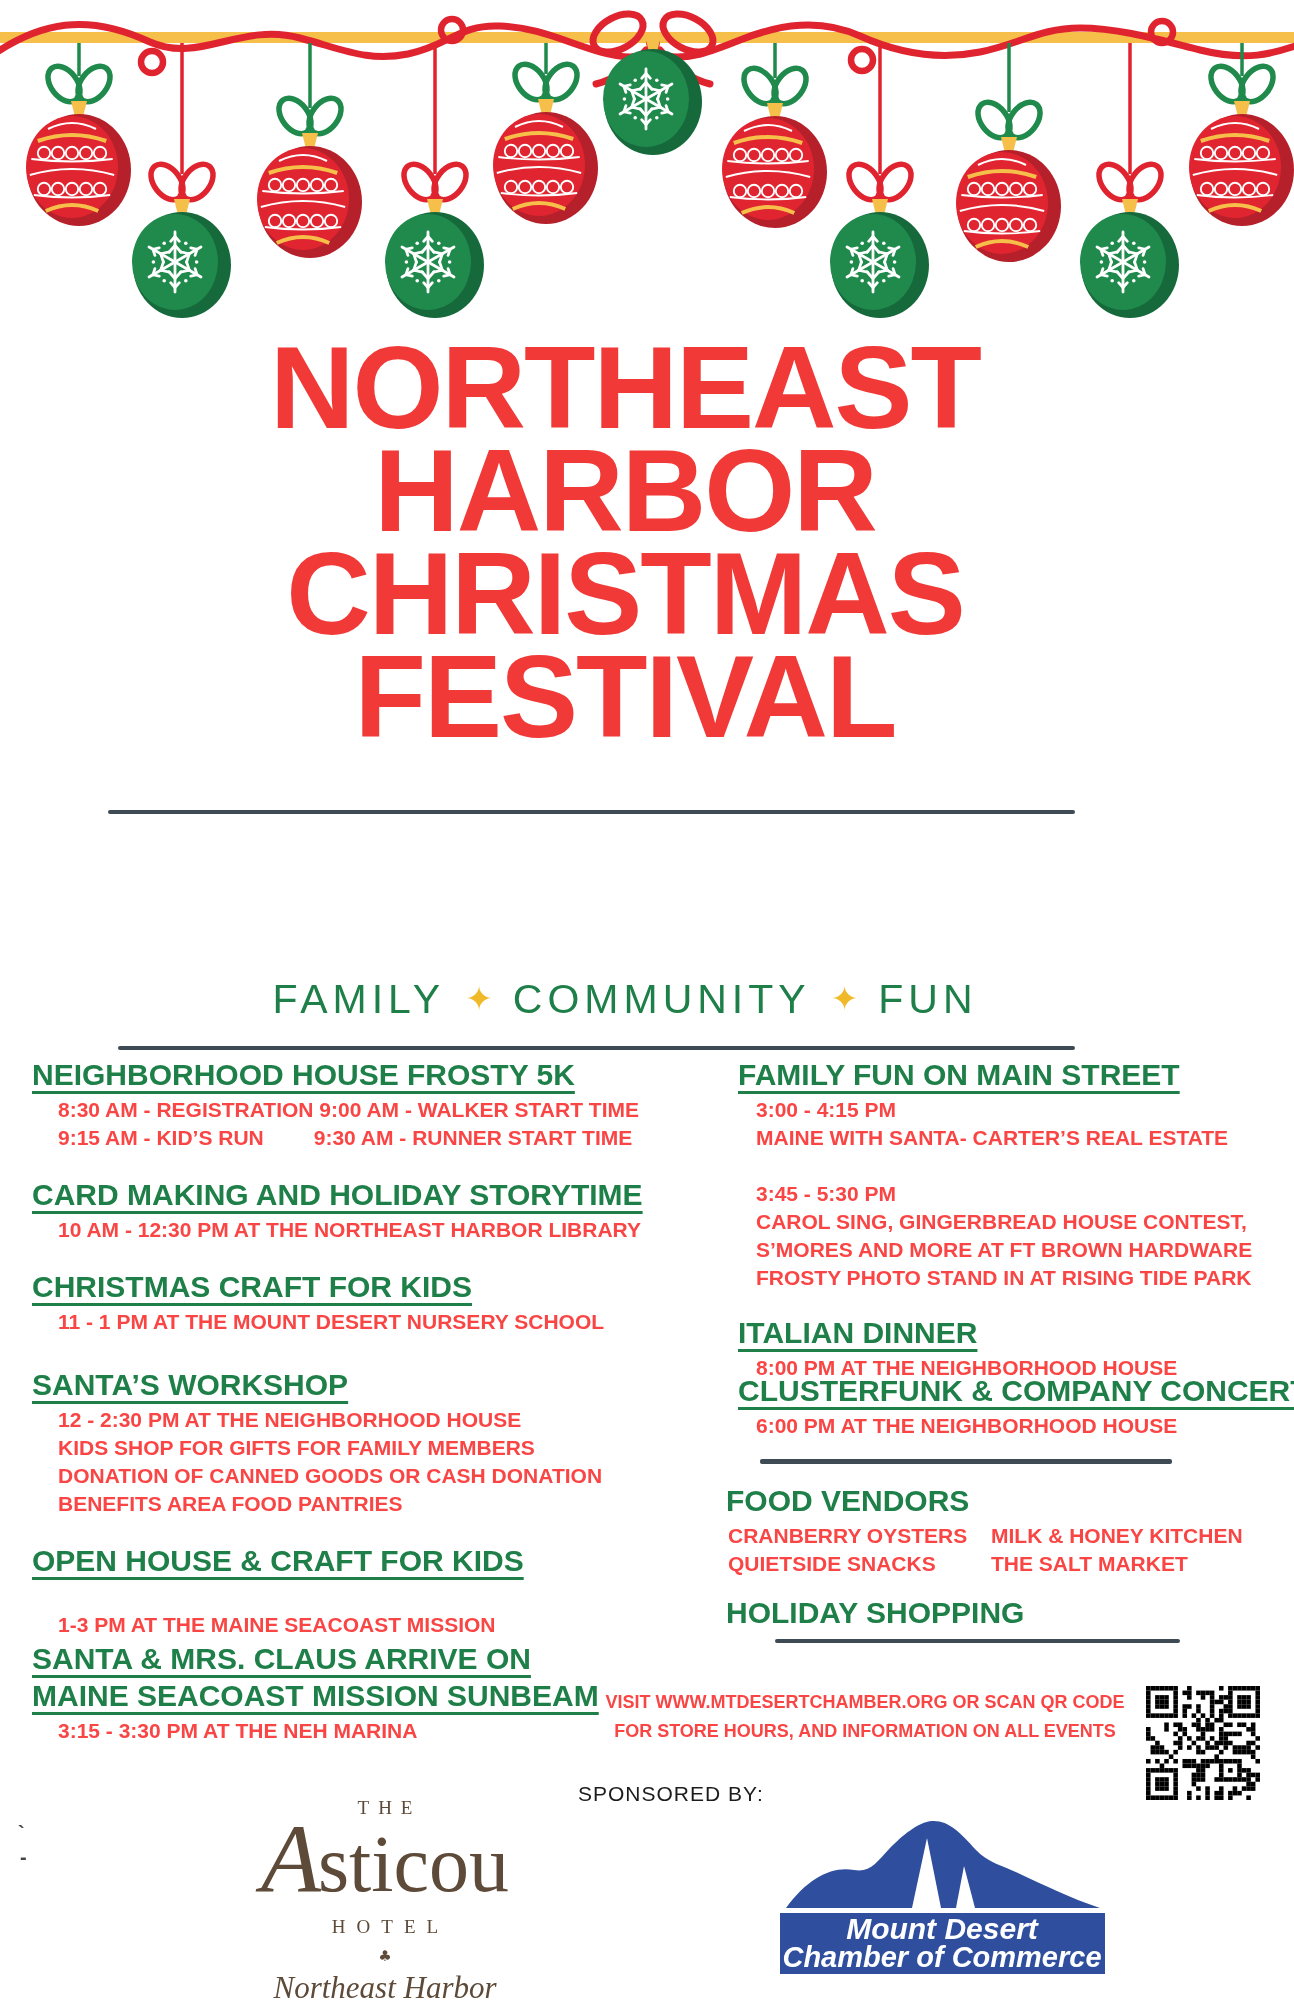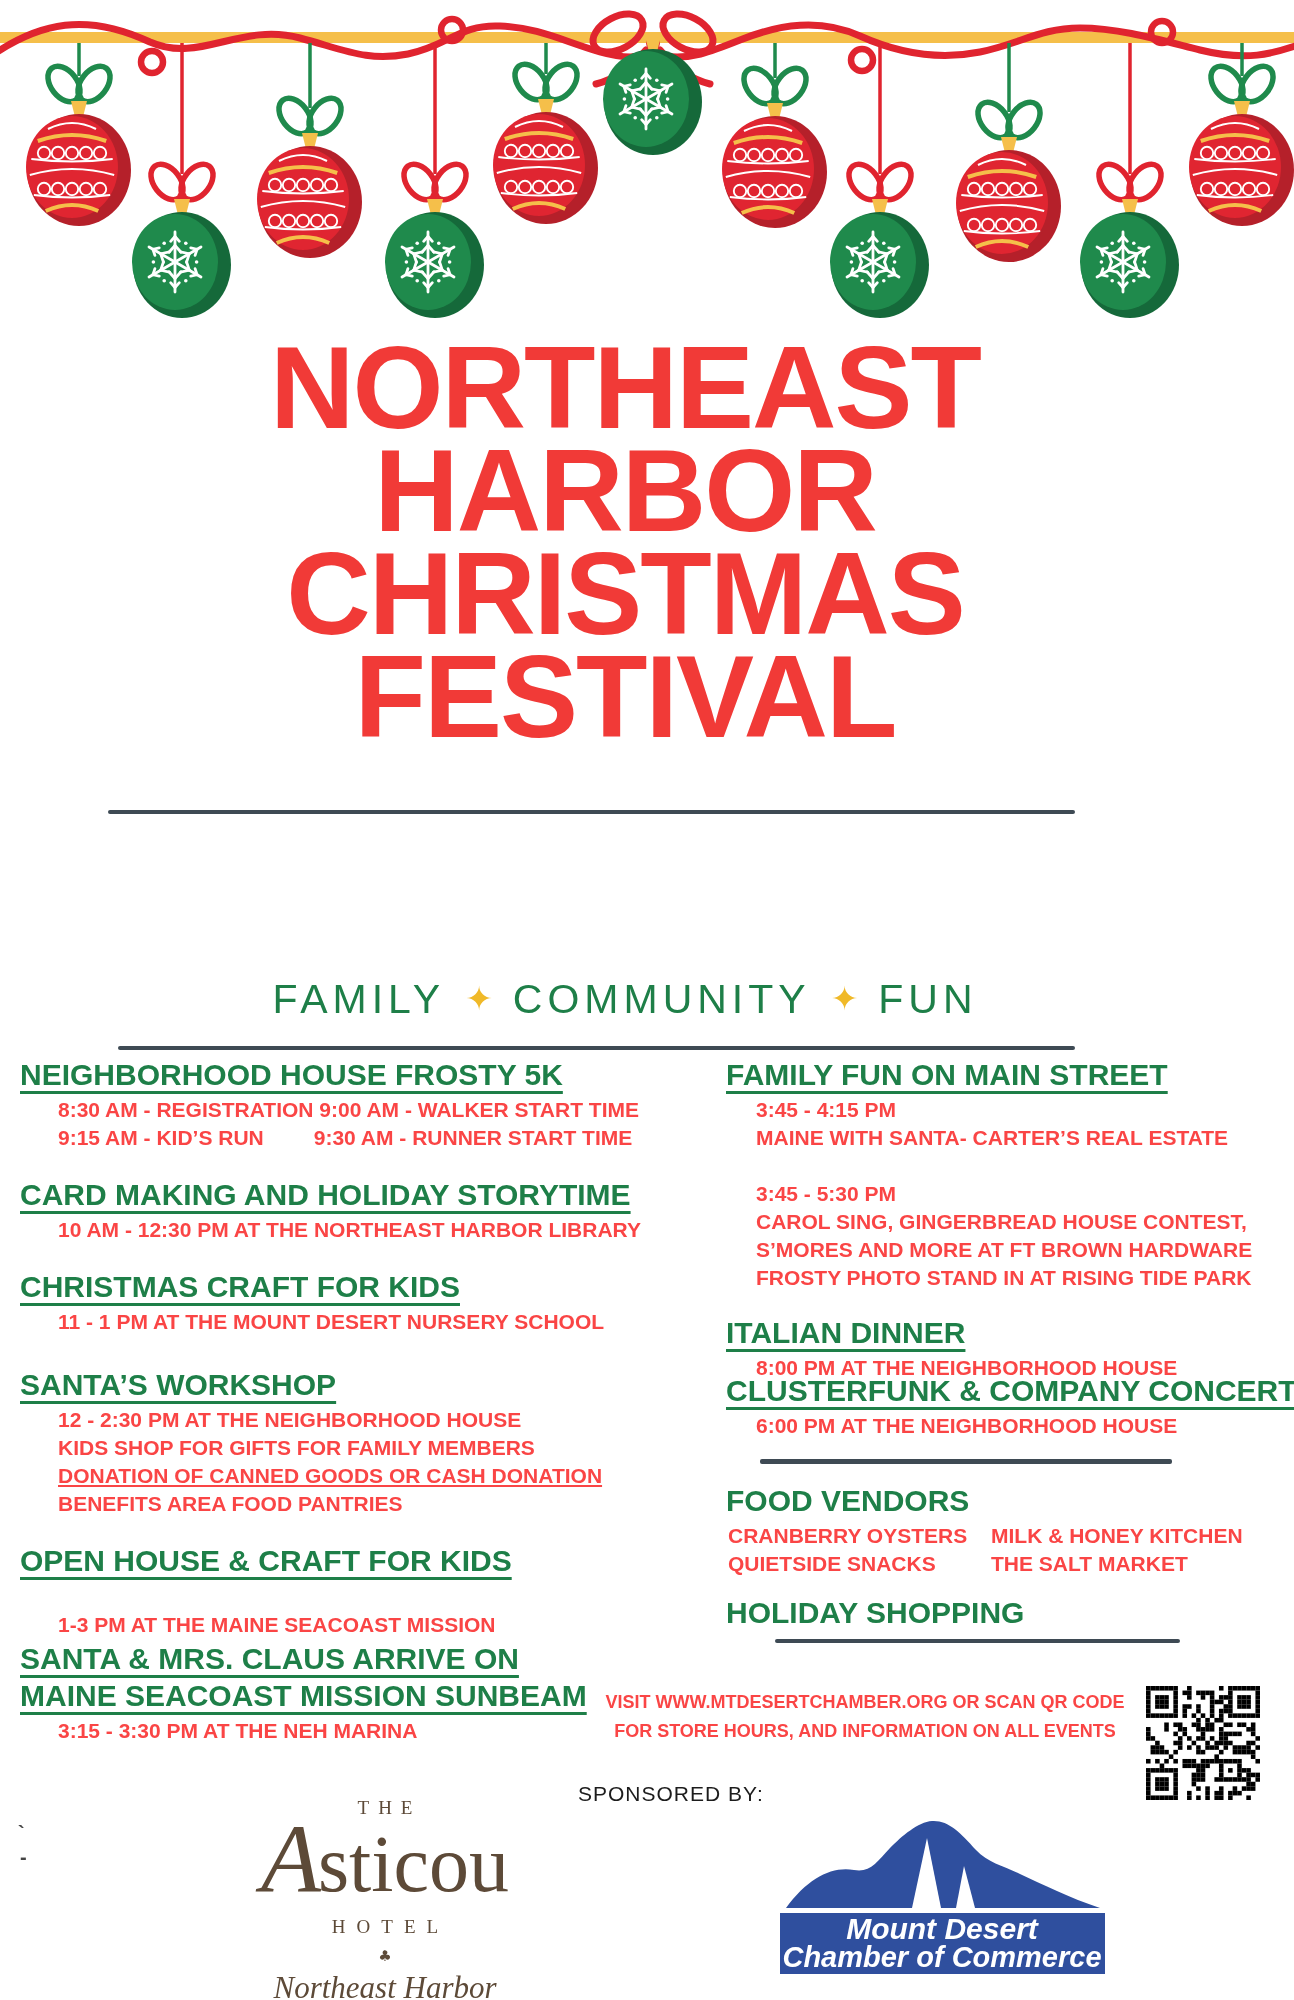--- a/index.html
+++ b/index.html
@@ -14,21 +14,21 @@
   .rule3{left:760px;top:1459px;width:412px;height:5px;}
   .rule4{left:775px;top:1639px;width:405px;}
   .dateline{position:absolute;left:0;top:826px;width:1250px;text-align:center;
             color:var(--green-date);font-family:"Liberation Serif",serif;font-size:128px;line-height:150px;white-space:nowrap;}
   .year{font-size:62px;position:relative;top:-50px;margin-left:22px;letter-spacing:2px;}
   .tagline{position:absolute;left:0;top:976px;width:1250px;text-align:center;color:var(--green);
            font-size:41px;letter-spacing:5px;white-space:nowrap;}
   .sparkle{color:var(--gold);font-size:33px;margin:0 20px;position:relative;top:-3px;letter-spacing:0;}
   .section{position:absolute;width:645px;}
   .sec-heading{color:var(--green);font-weight:700;font-size:30px;line-height:37px;}
-  .sec-heading.u div{text-decoration:underline;text-decoration-thickness:3px;text-underline-offset:6px;}
+  .sec-heading.u div{text-decoration:underline;text-decoration-thickness:3px;text-underline-offset:6px;margin-left:12px;}
   .sec-body{margin-top:3px;}
   .sec-line{color:var(--red);font-weight:700;font-size:21px;line-height:28px;white-space:nowrap;}
   .vendor-row{display:flex;color:var(--red);font-weight:700;font-size:21px;line-height:28px;padding-left:2px;}
   .vendor-row span:first-child{width:263px;}
   .visit{position:absolute;left:560px;top:1688px;width:610px;text-align:center;color:var(--red);
          font-weight:700;font-size:18px;line-height:29px;}
   #qr{position:absolute;left:1146px;top:1686px;}
   .sponsored{position:absolute;left:578px;top:1782px;font-size:21px;color:#1c1c1c;letter-spacing:1px;}
   .asticou{position:absolute;left:185px;top:1797px;width:400px;text-align:center;color:var(--brown);
            font-family:"Liberation Serif",serif;}
@@ -506,21 +506,21 @@
           <div class="sec-line" style="padding-left: 38px;"><span>11 - 1 PM AT THE MOUNT DESERT NURSERY SCHOOL</span></div>
         </div>
       </div>
       <div class="section" style="top: 1366px; left: 20px;">
         <div class="sec-heading u">
           <div>SANTA’S WORKSHOP</div>
         </div>
         <div class="sec-body">
           <div class="sec-line" style="padding-left: 38px;"><span>12 - 2:30 PM AT THE NEIGHBORHOOD HOUSE</span></div>
           <div class="sec-line" style="padding-left: 38px;"><span>KIDS SHOP FOR GIFTS FOR FAMILY MEMBERS</span></div>
-          <div class="sec-line" style="padding-left: 38px; text-decoration: underline;"><span>DONATION OF CANNED GOODS OR CASH DONATION</span></div>
+          <div class="sec-line" style="padding-left: 38px;"><span>DONATION OF CANNED GOODS OR CASH DONATION</span></div>
           <div class="sec-line" style="padding-left: 38px;"><span>BENEFITS AREA FOOD PANTRIES</span></div>
         </div>
       </div>
       <div class="section" style="top: 1542px; left: 20px;">
         <div class="sec-heading u">
           <div>OPEN HOUSE &amp; CRAFT FOR KIDS</div>
         </div>
         <div class="sec-body">
           <div class="sec-line" style="padding-left: 38px; margin-top: 32px;"><span>1-3 PM AT THE MAINE SEACOAST MISSION</span></div>
         </div>
@@ -532,21 +532,21 @@
         </div>
         <div class="sec-body">
           <div class="sec-line" style="padding-left: 38px;"><span>3:15 - 3:30 PM AT THE NEH MARINA</span></div>
         </div>
       </div>
       <div class="section" style="top: 1056px; left: 726px;">
         <div class="sec-heading u">
           <div>FAMILY FUN ON MAIN STREET</div>
         </div>
         <div class="sec-body">
-          <div class="sec-line" style="padding-left: 30px;"><span>3:45 - 4:15 PM</span></div>
+          <div class="sec-line" style="padding-left: 30px;"><span>3:00 - 4:15 PM</span></div>
           <div class="sec-line" style="padding-left: 30px;"><span>MAINE WITH SANTA- CARTER’S REAL ESTATE</span></div>
           <div class="sec-line" style="padding-left: 30px;">&nbsp;</div>
           <div class="sec-line" style="padding-left: 30px;"><span>3:45 - 5:30 PM</span></div>
           <div class="sec-line" style="padding-left: 30px;"><span>CAROL SING, GINGERBREAD HOUSE CONTEST,</span></div>
           <div class="sec-line" style="padding-left: 30px;"><span>S’MORES AND MORE AT FT BROWN HARDWARE</span></div>
           <div class="sec-line" style="padding-left: 30px;"><span>FROSTY PHOTO STAND IN AT RISING TIDE PARK</span></div>
         </div>
       </div>
       <div class="section" style="top: 1314px; left: 726px;">
         <div class="sec-heading u">

